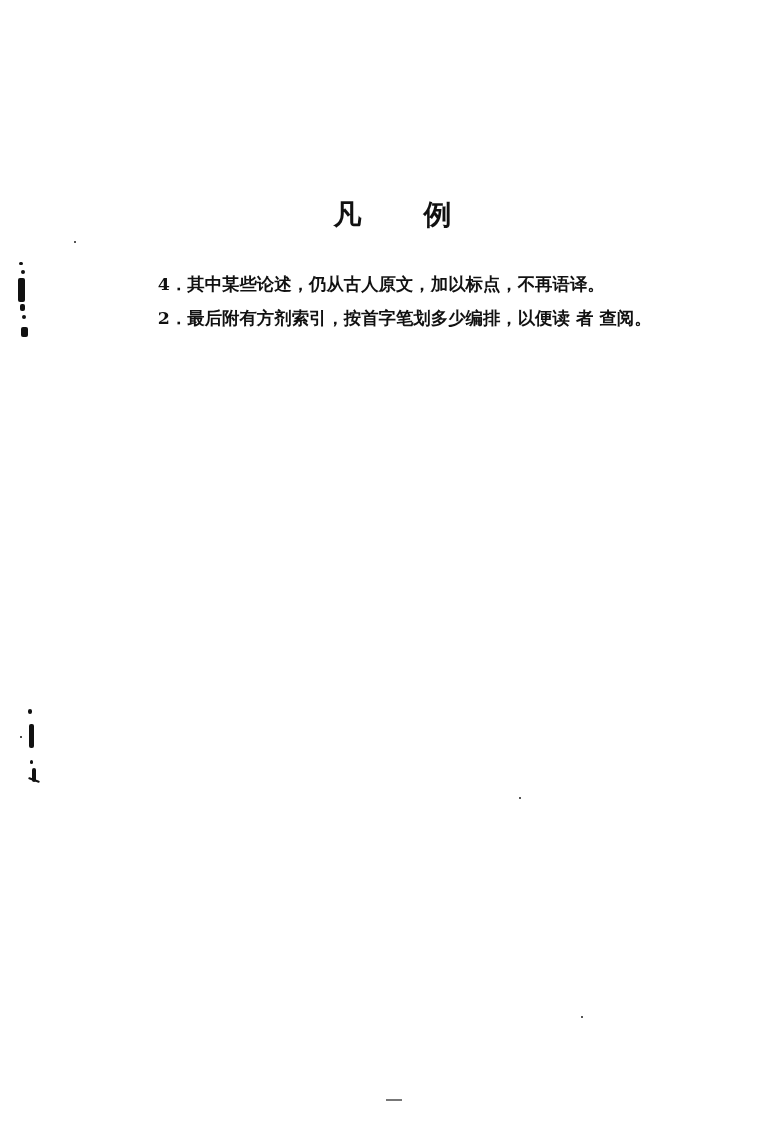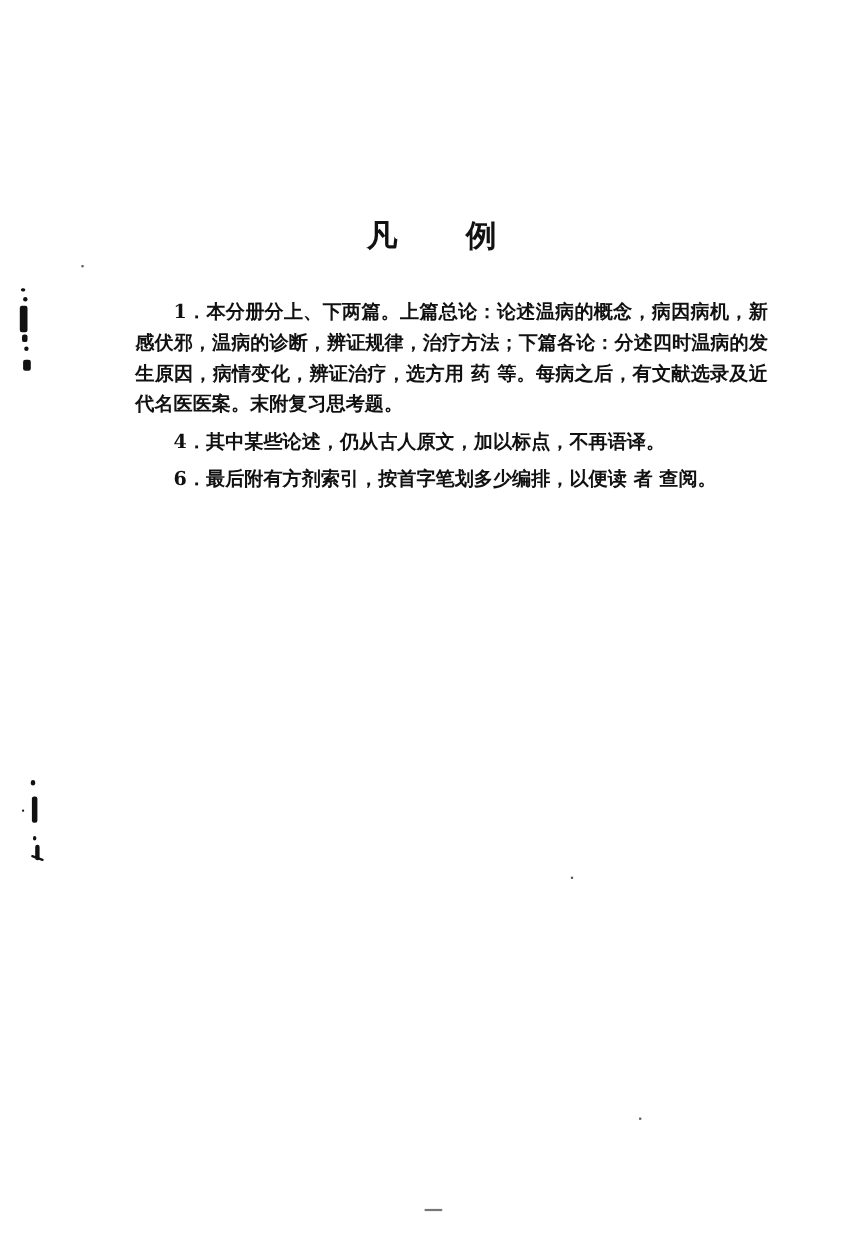--- a/index.html
+++ b/index.html
@@ -75,23 +75,22 @@
 </head>
 <body>
 
 <div class="page">
 
   <div class="title">
     <span>凡</span><span class="gap"></span><span>例</span>
   </div>
 
   <div class="body">
-    <p class="para">1．本分册分上、下两篇。上篇总论：论述温病的概念，病因病机，新感伏邪，温病的诊断，辨证规律，治疗方法；下篇各论：分述四时温病的发生原因，病情变化，辨证治疗，选方用 药 等。每病之后，有文献选录及近代名医医案。末附复习思考题。</p>
     <p class="para">4．其中某些论述，仍从古人原文，加以标点，不再语译。</p>
-    <p class="para">6．最后附有方剂索引，按首字笔划多少编排，以便读 者 查阅。</p>
+    <p class="para">2．最后附有方剂索引，按首字笔划多少编排，以便读 者 查阅。</p>
   </div>
 
   <div>
     <div class="margin-mark" style="left:15px;top:262px;width:4px;height:3px;"></div>
     <div class="margin-mark" style="left:17px;top:270px;width:4px;height:4px;"></div>
     <div class="margin-mark" style="left:14px;top:278px;width:7px;height:24px;"></div>
     <div class="margin-mark" style="left:16px;top:304px;width:5px;height:7px;"></div>
     <div class="margin-mark" style="left:18px;top:315px;width:4px;height:4px;"></div>
     <div class="margin-mark" style="left:17px;top:327px;width:7px;height:10px;"></div>
   </div>

